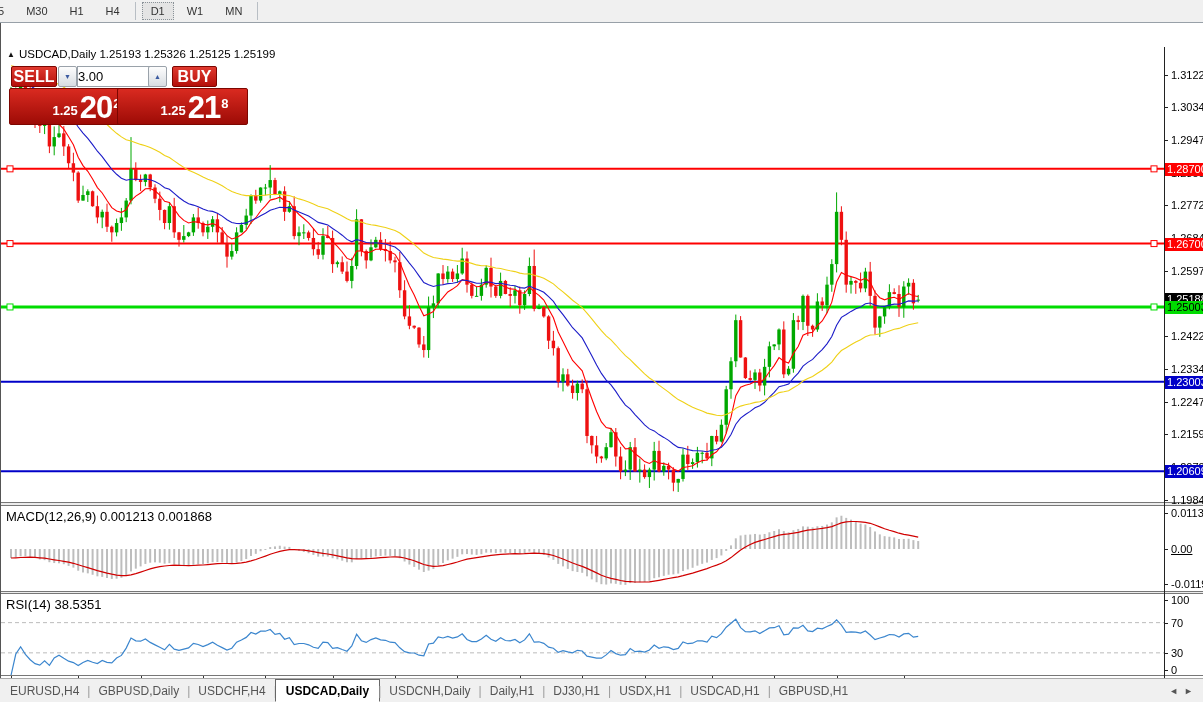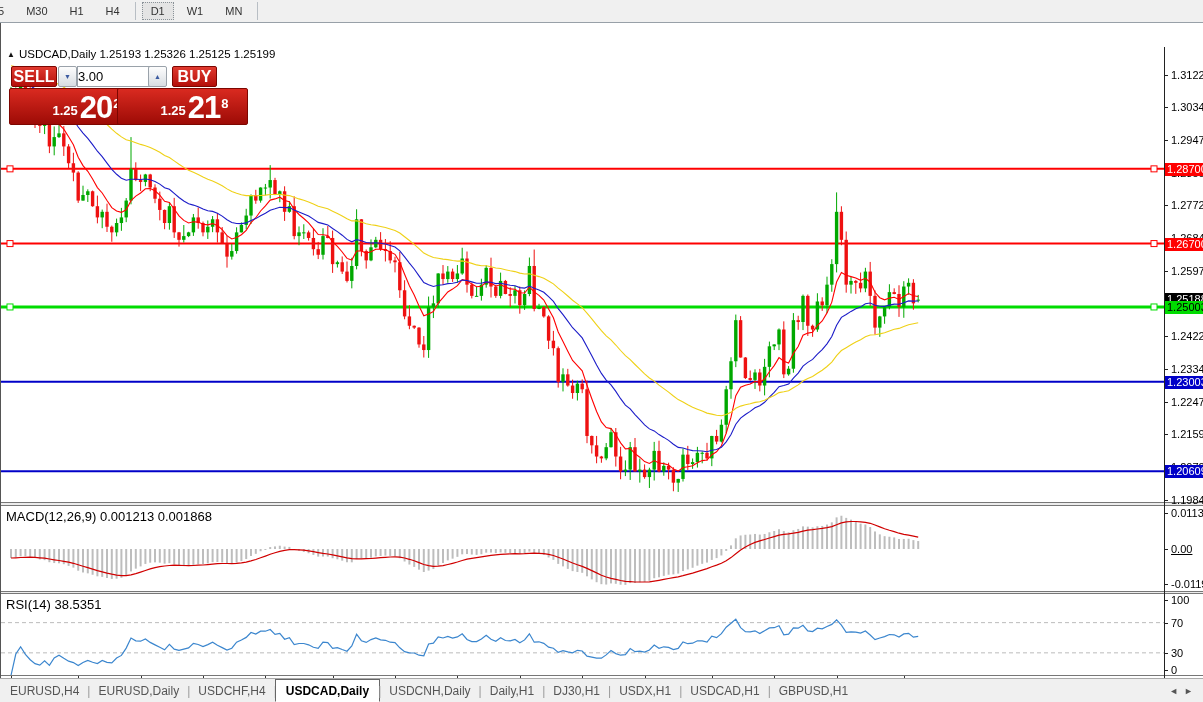--- a/index.html
+++ b/index.html
@@ -779,21 +779,21 @@
       <div class="price-tag" style="top: 139.847px; background: rgb(255, 0, 0); color: rgb(255, 255, 255); z-index: 7;">1.28700</div>
       <div class="price-tag" style="top: 214.567px; background: rgb(255, 0, 0); color: rgb(255, 255, 255); z-index: 7;">1.26700</div>
       <div class="price-tag" style="top: 277.967px; background: rgb(0, 220, 0); color: rgb(0, 0, 0); z-index: 7;">1.25003</div>
       <div class="price-tag" style="top: 352.687px; background: rgb(0, 0, 200); color: rgb(255, 255, 255); z-index: 7;">1.23003</div>
       <div class="price-tag" style="top: 442.127px; background: rgb(0, 0, 200); color: rgb(255, 255, 255); z-index: 7;">1.20609</div>
     </div>
 
   <div class="tabbar">
       <div class="tab">EURUSD,H4</div>
       <div class="tab-sep">|</div>
-      <div class="tab">EURUSD,Daily</div>
+      <div class="tab">GBPUSD,Daily</div>
       <div class="tab-sep">|</div>
       <div class="tab">USDCHF,H4</div>
       <div class="tab-sep">|</div>
       <div class="tab active">USDCAD,Daily</div>
       <div class="tab-sep">|</div>
       <div class="tab">USDCNH,Daily</div>
       <div class="tab-sep">|</div>
       <div class="tab">Daily,H1</div>
       <div class="tab-sep">|</div>
       <div class="tab">DJ30,H1</div>

